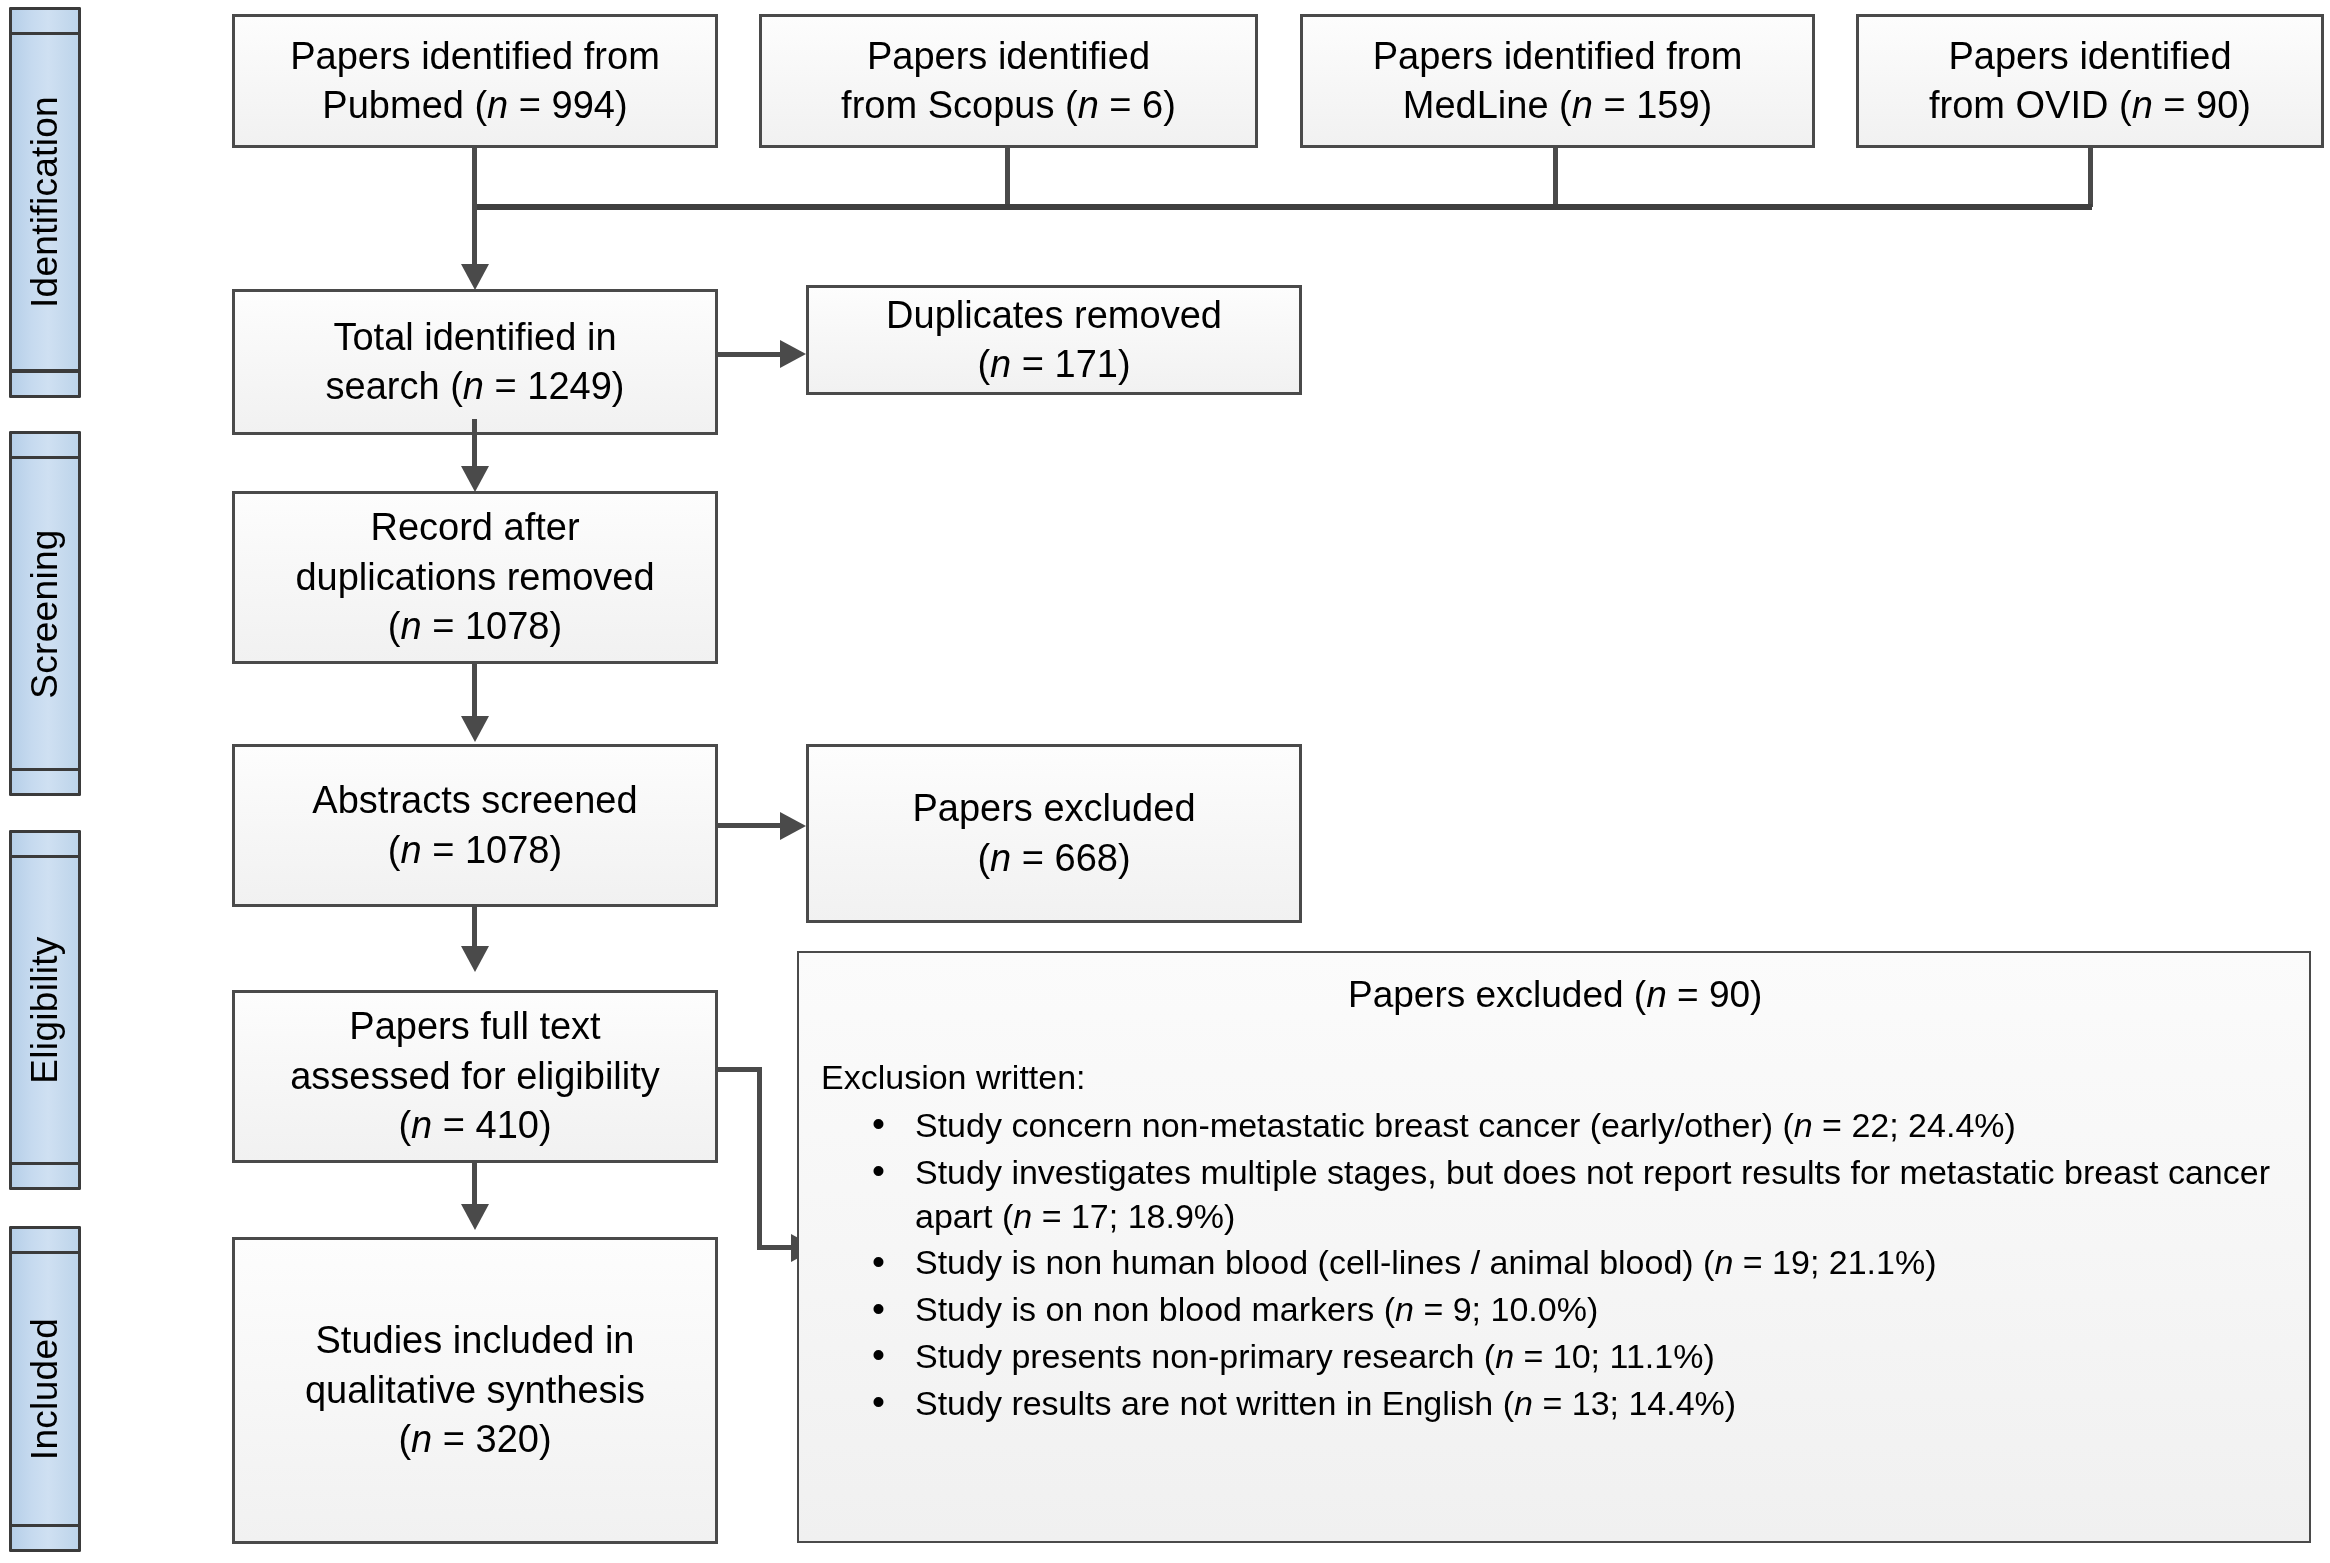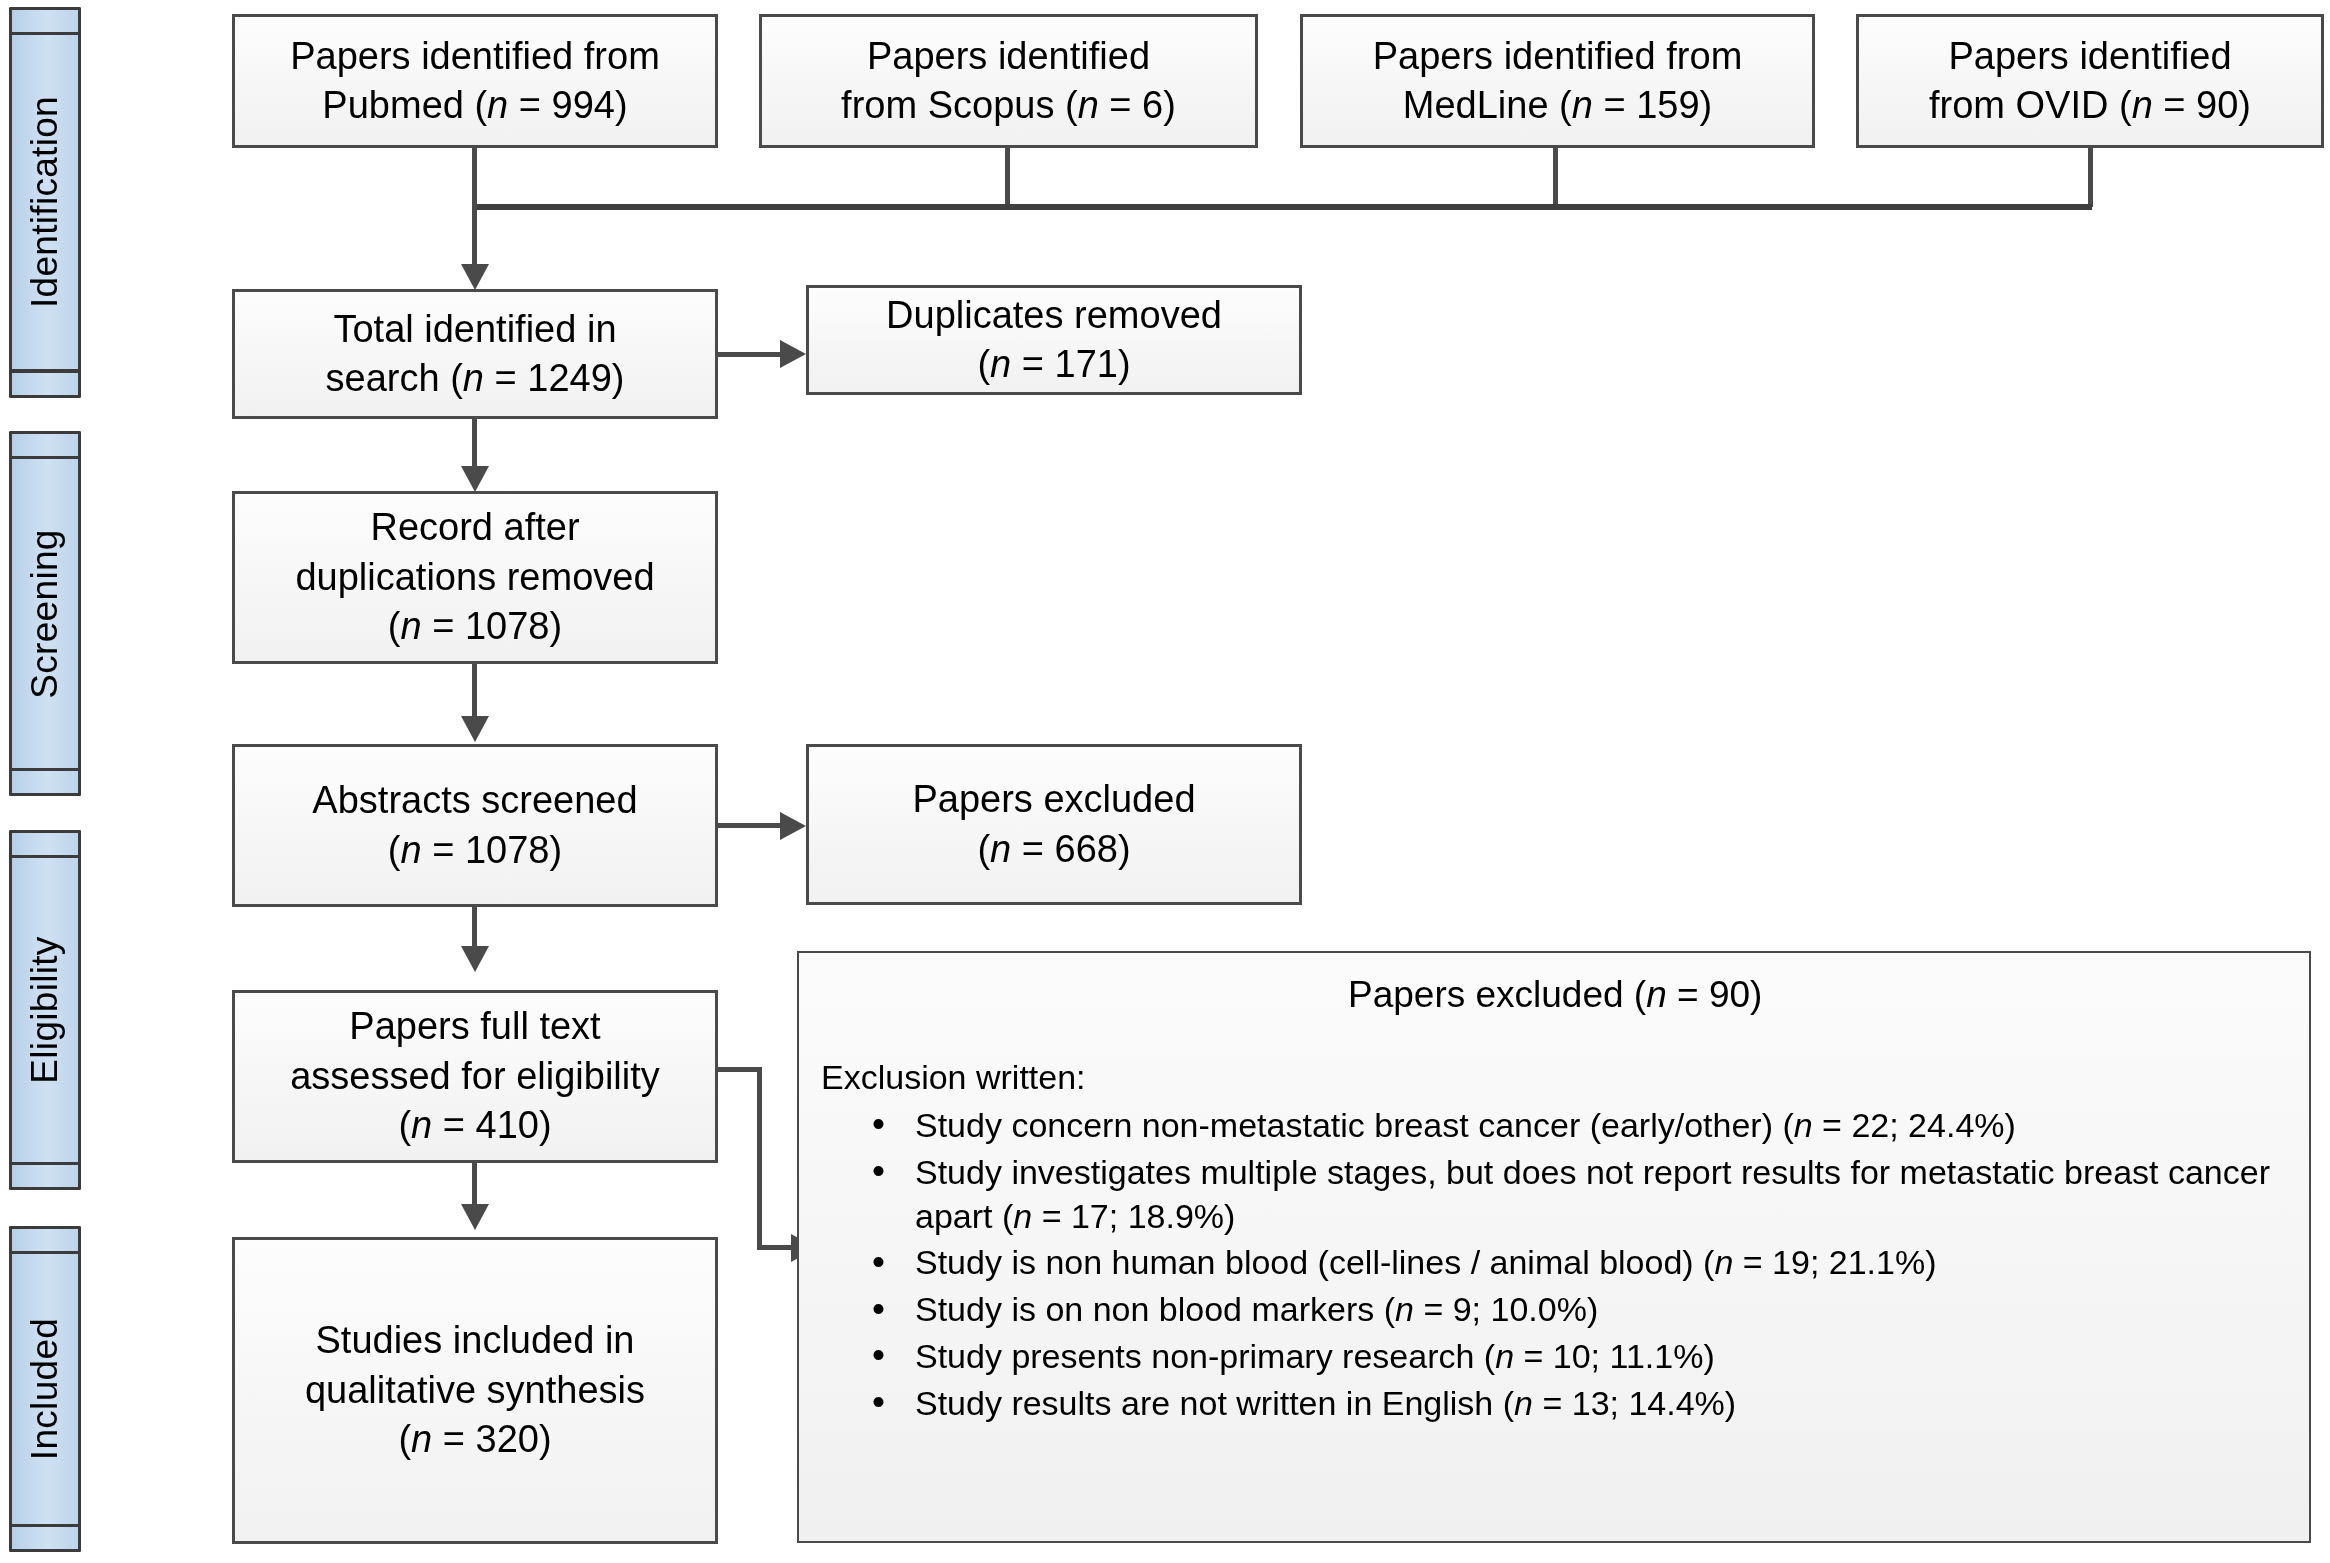--- a/index.html
+++ b/index.html
@@ -194,21 +194,21 @@
   </div>
 
   <div class="ln vln" style="left:472px;top:148px;height:59px;"></div>
   <div class="ln vln" style="left:1005px;top:148px;height:59px;"></div>
   <div class="ln vln" style="left:1553px;top:148px;height:59px;"></div>
   <div class="ln vln" style="left:2088px;top:148px;height:59px;"></div>
   <div class="ln hln thickln" style="left:472px;top:204px;width:1620px;height:5.9px;"></div>
   <div class="ln vln" style="left:472px;top:204px;height:68px;"></div>
   <div class="arrow-down" style="left:461px;top:264px;"></div>
 
-  <div class="node shadow" style="left:232px;top:289px;width:486px;height:130px;">
+  <div class="node shadow" style="left:232px;top:289px;width:486px;height:146px;">
     <div class="txt">
       <span>Total identified in</span><br>
       <span>search (</span><i>n</i><span> = 1249)</span>
     </div>
   </div>
 
   <div class="ln hln" style="left:718px;top:352px;width:72px;"></div>
   <div class="arrow-right" style="left:780px;top:340px;"></div>
 
   <div class="node shadow" style="left:806px;top:285px;width:496px;height:110px;">
@@ -235,21 +235,21 @@
   <div class="node shadow" style="left:232px;top:744px;width:486px;height:163px;">
     <div class="txt">
       <span>Abstracts screened</span><br>
       <span>(</span><i>n</i><span> = 1078)</span>
     </div>
   </div>
 
   <div class="ln hln" style="left:718px;top:823px;width:72px;"></div>
   <div class="arrow-right" style="left:780px;top:812px;"></div>
 
-  <div class="node shadow" style="left:806px;top:744px;width:496px;height:161px;">
+  <div class="node shadow" style="left:806px;top:744px;width:496px;height:179px;">
     <div class="txt">
       <span>Papers excluded</span><br>
       <span>(</span><i>n</i><span> = 668)</span>
     </div>
   </div>
 
   <div class="ln vln" style="left:472px;top:907px;height:46px;"></div>
   <div class="arrow-down" style="left:461px;top:946px;"></div>
 
   <div class="node shadow" style="left:232px;top:990px;width:486px;height:173px;">

